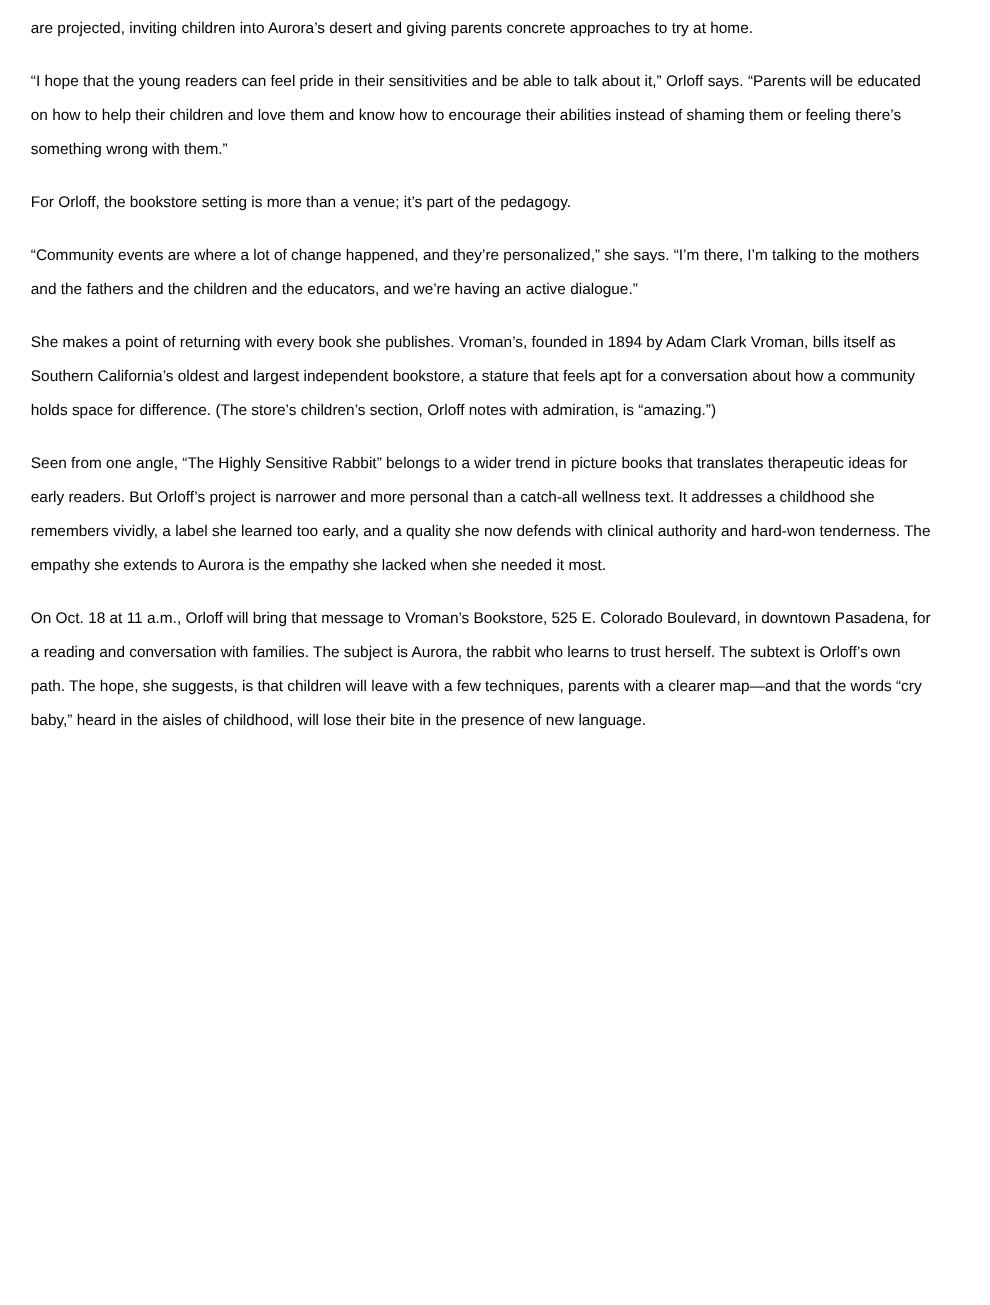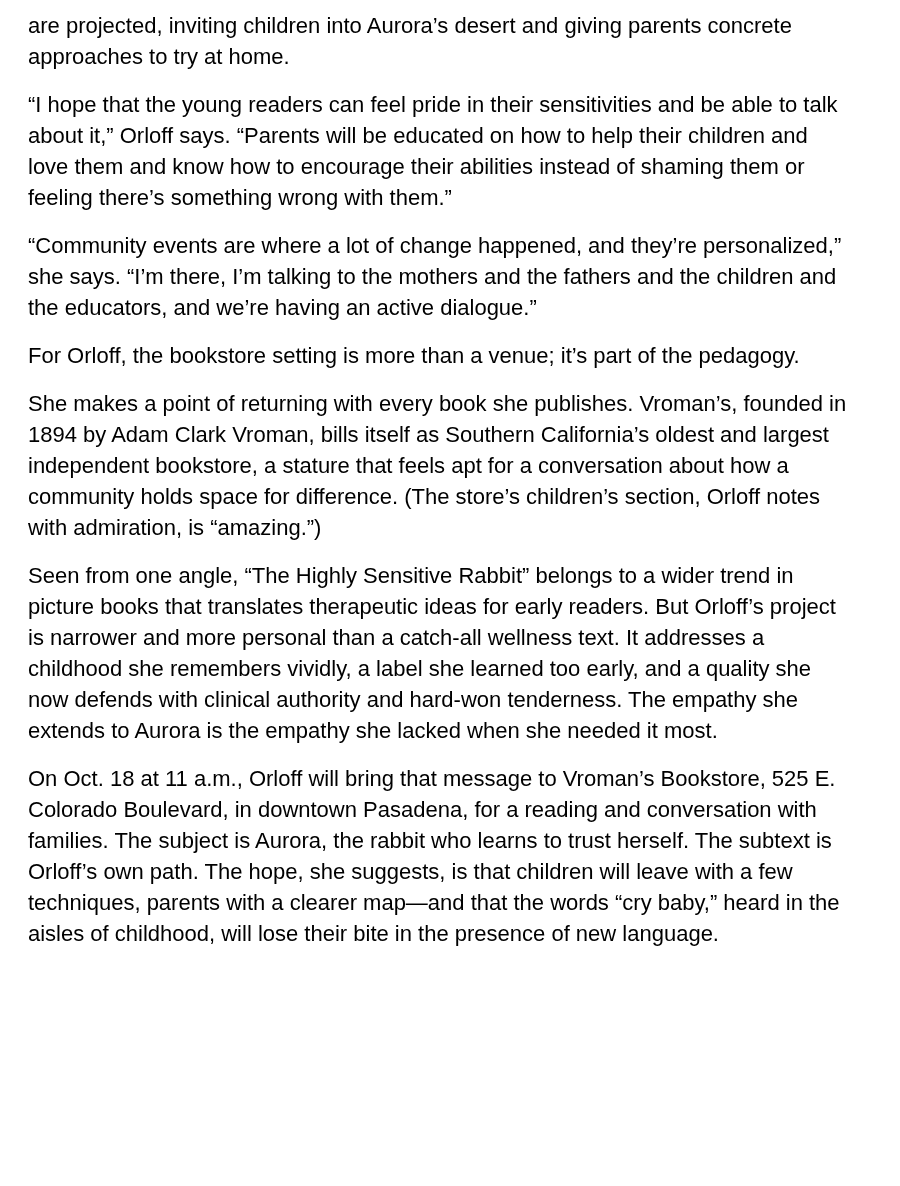--- a/index.html
+++ b/index.html
@@ -10,21 +10,21 @@
       width: 900px;
       min-height: 1186px;
       background: var(--bg, #ffffff);
     }
     .doc {
       box-sizing: border-box;
       width: 900px;
       min-height: 1186px;
       padding: 10px 52px 40px 28px;
       font-family: "Liberation Sans", "DejaVu Sans", sans-serif;
-      font-size: 22px;
+      font-size: 14px;
       line-height: 31px;
       color: var(--fg, #000000);
       text-align: left;
       letter-spacing: 0;
     }
     .doc p {
       margin: 0 0 17px 0;
       padding: 0;
     }
     .doc a {
@@ -32,18 +32,18 @@
       text-decoration: underline;
       cursor: pointer;
     }
   </style>
 </head>
 <body>
 
 <div class="doc">
   <p>are projected, inviting children into Aurora’s desert and giving parents concrete approaches to try at home.</p>
   <p>“I hope that the young readers can feel pride in their sensitivities and be able to talk about it,” Orloff says. “Parents will be educated on how to help their children and love them and know how to encourage their abilities instead of shaming them or feeling there’s something wrong with them.”</p>
+  <p>For Orloff, the bookstore setting is more than a venue; it’s part of the pedagogy.</p>
   <p>“Community events are where a lot of change happened, and they’re personalized,” she says. “I’m there, I’m talking to the mothers and the fathers and the children and the educators, and we’re having an active dialogue.”</p>
-  <p>For Orloff, the bookstore setting is more than a venue; it’s part of the pedagogy.</p>
   <p>She makes a point of returning with every book she publishes. Vroman’s, founded in 1894 by Adam Clark Vroman, bills itself as Southern California’s oldest and largest independent bookstore, a stature that feels apt for a conversation about how a community holds space for difference. (The store’s children’s section, Orloff notes with admiration, is “amazing.”)</p>
   <p>Seen from one angle, “The Highly Sensitive Rabbit” belongs to a wider trend in picture books that translates therapeutic ideas for early readers. But Orloff’s project is narrower and more personal than a catch-all wellness text. It addresses a childhood she remembers vividly, a label she learned too early, and a quality she now defends with clinical authority and hard-won tenderness. The empathy she extends to Aurora is the empathy she lacked when she needed it most.</p>
   <p>On Oct. 18 at 11 a.m., Orloff will bring that message to Vroman’s Bookstore, 525 E. Colorado Boulevard, in downtown Pasadena, for a reading and conversation with families. The subject is Aurora, the rabbit who learns to trust herself. The subtext is Orloff’s own path. The hope, she suggests, is that children will leave with a few techniques, parents with a clearer map—and that the words “cry baby,” heard in the aisles of childhood, will lose their bite in the presence of new language.</p>
 </div>
 
 </body></html>

